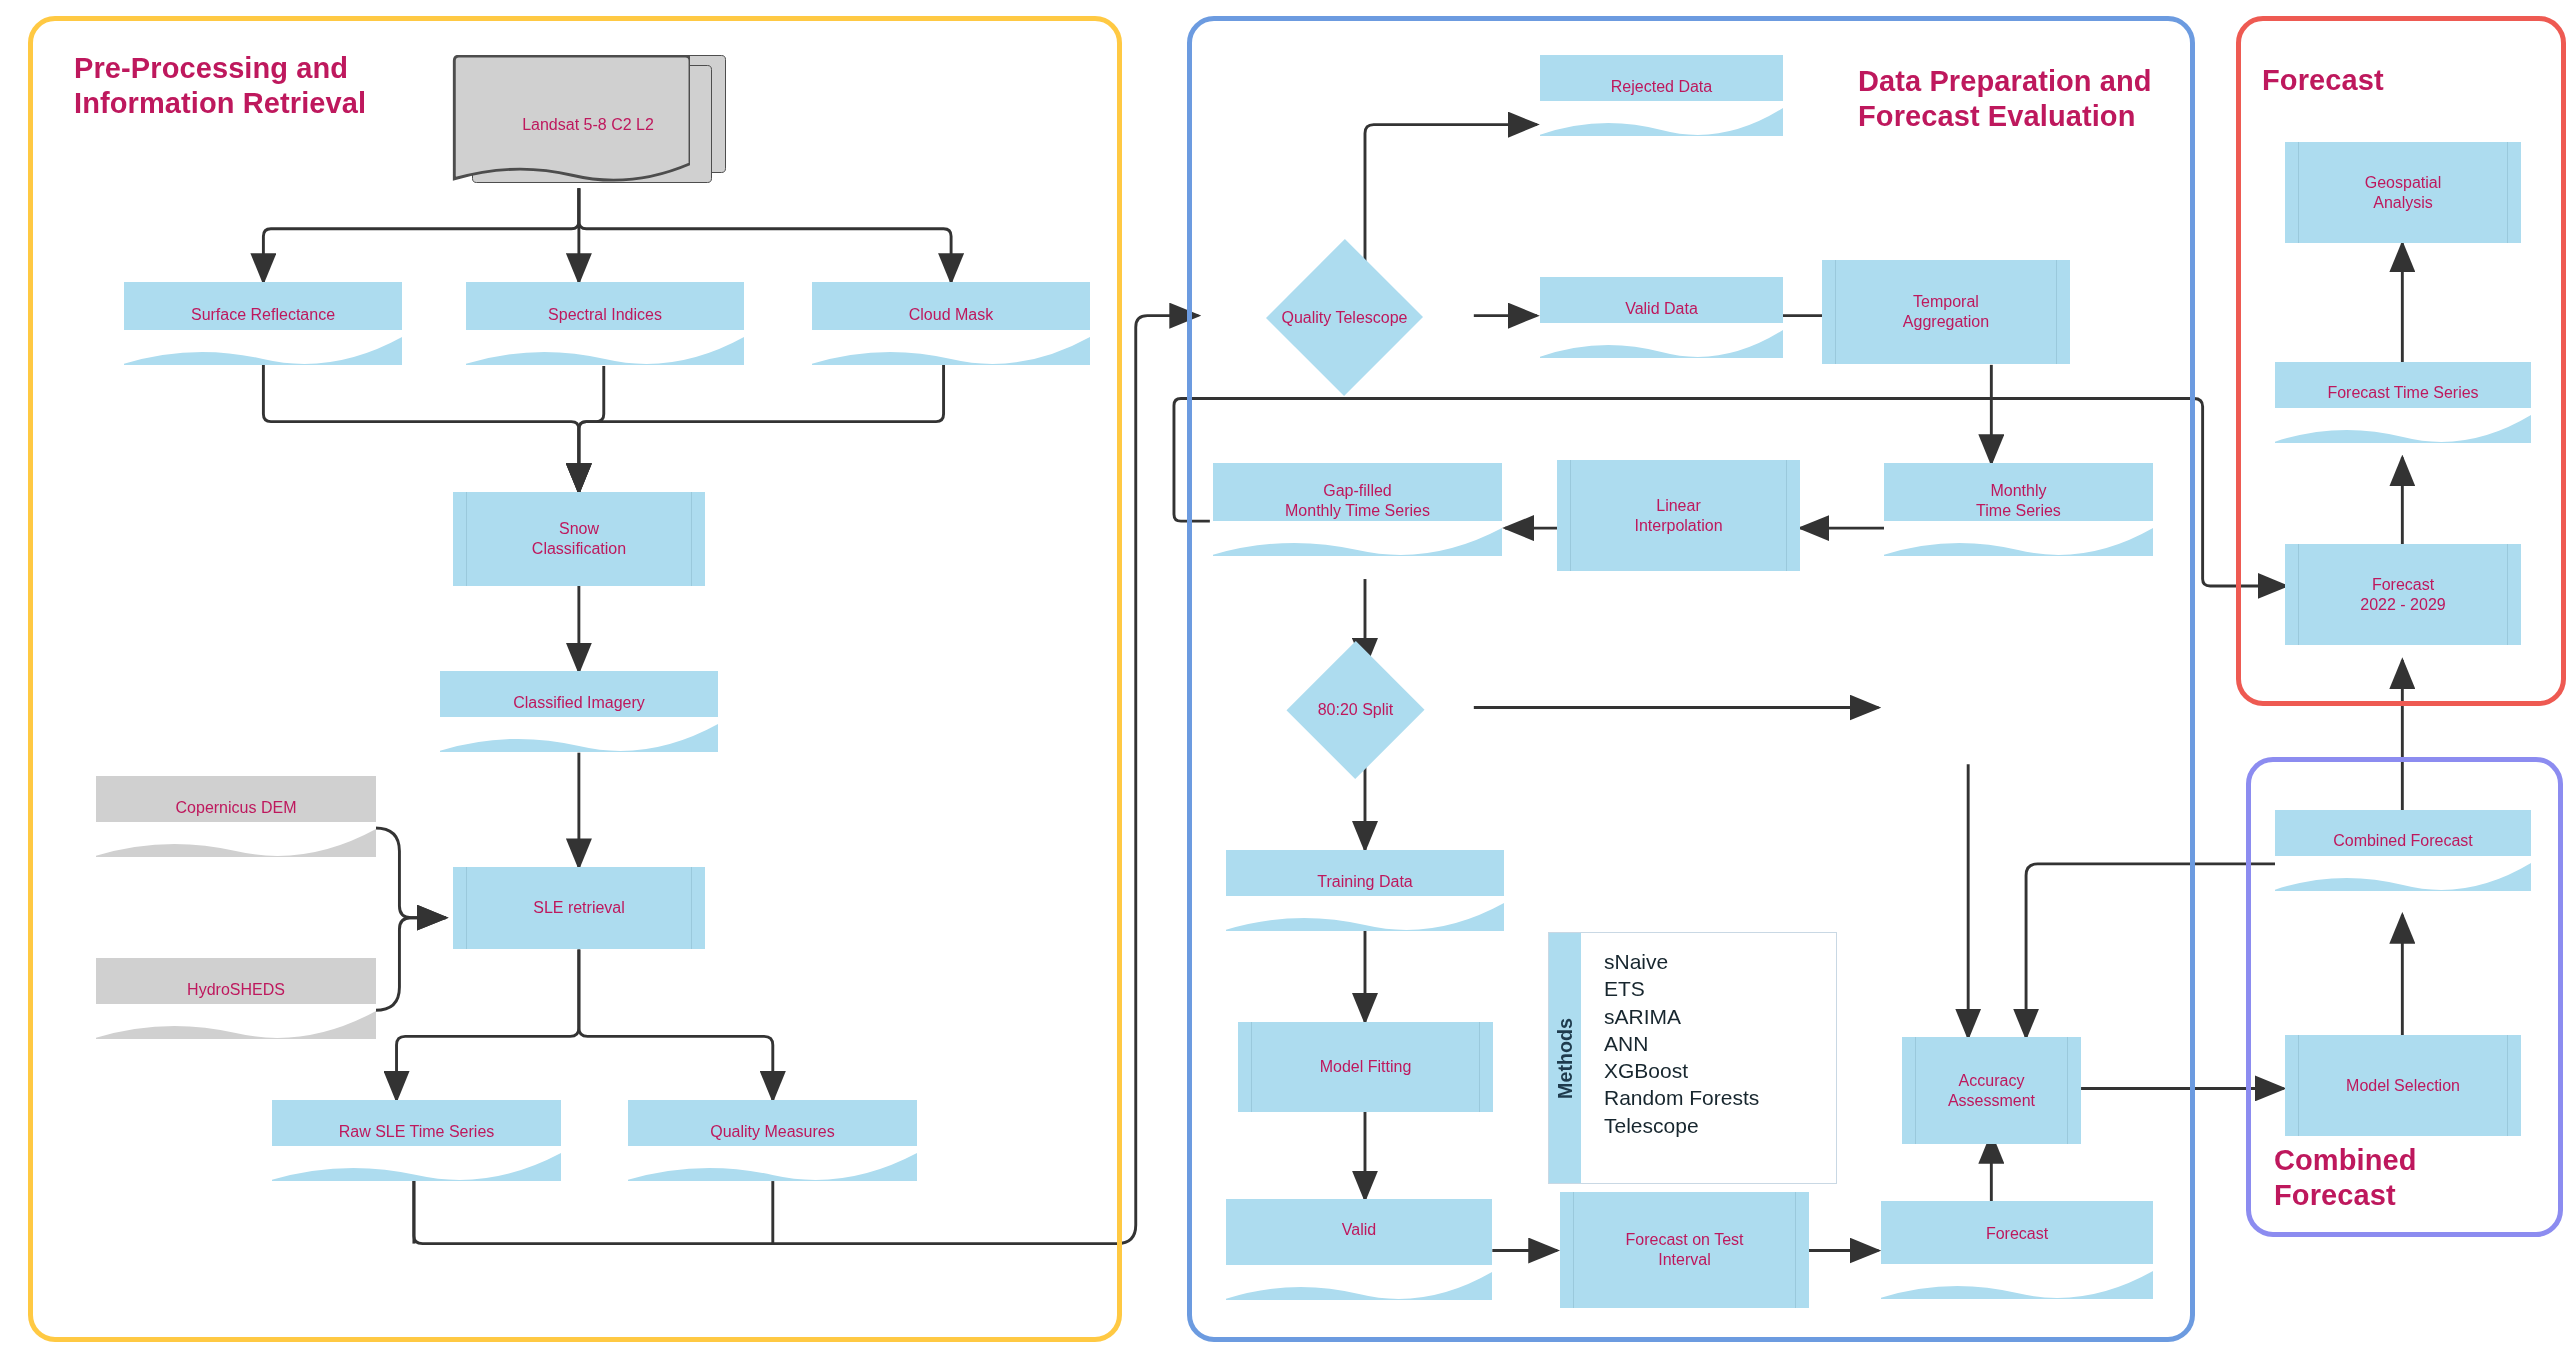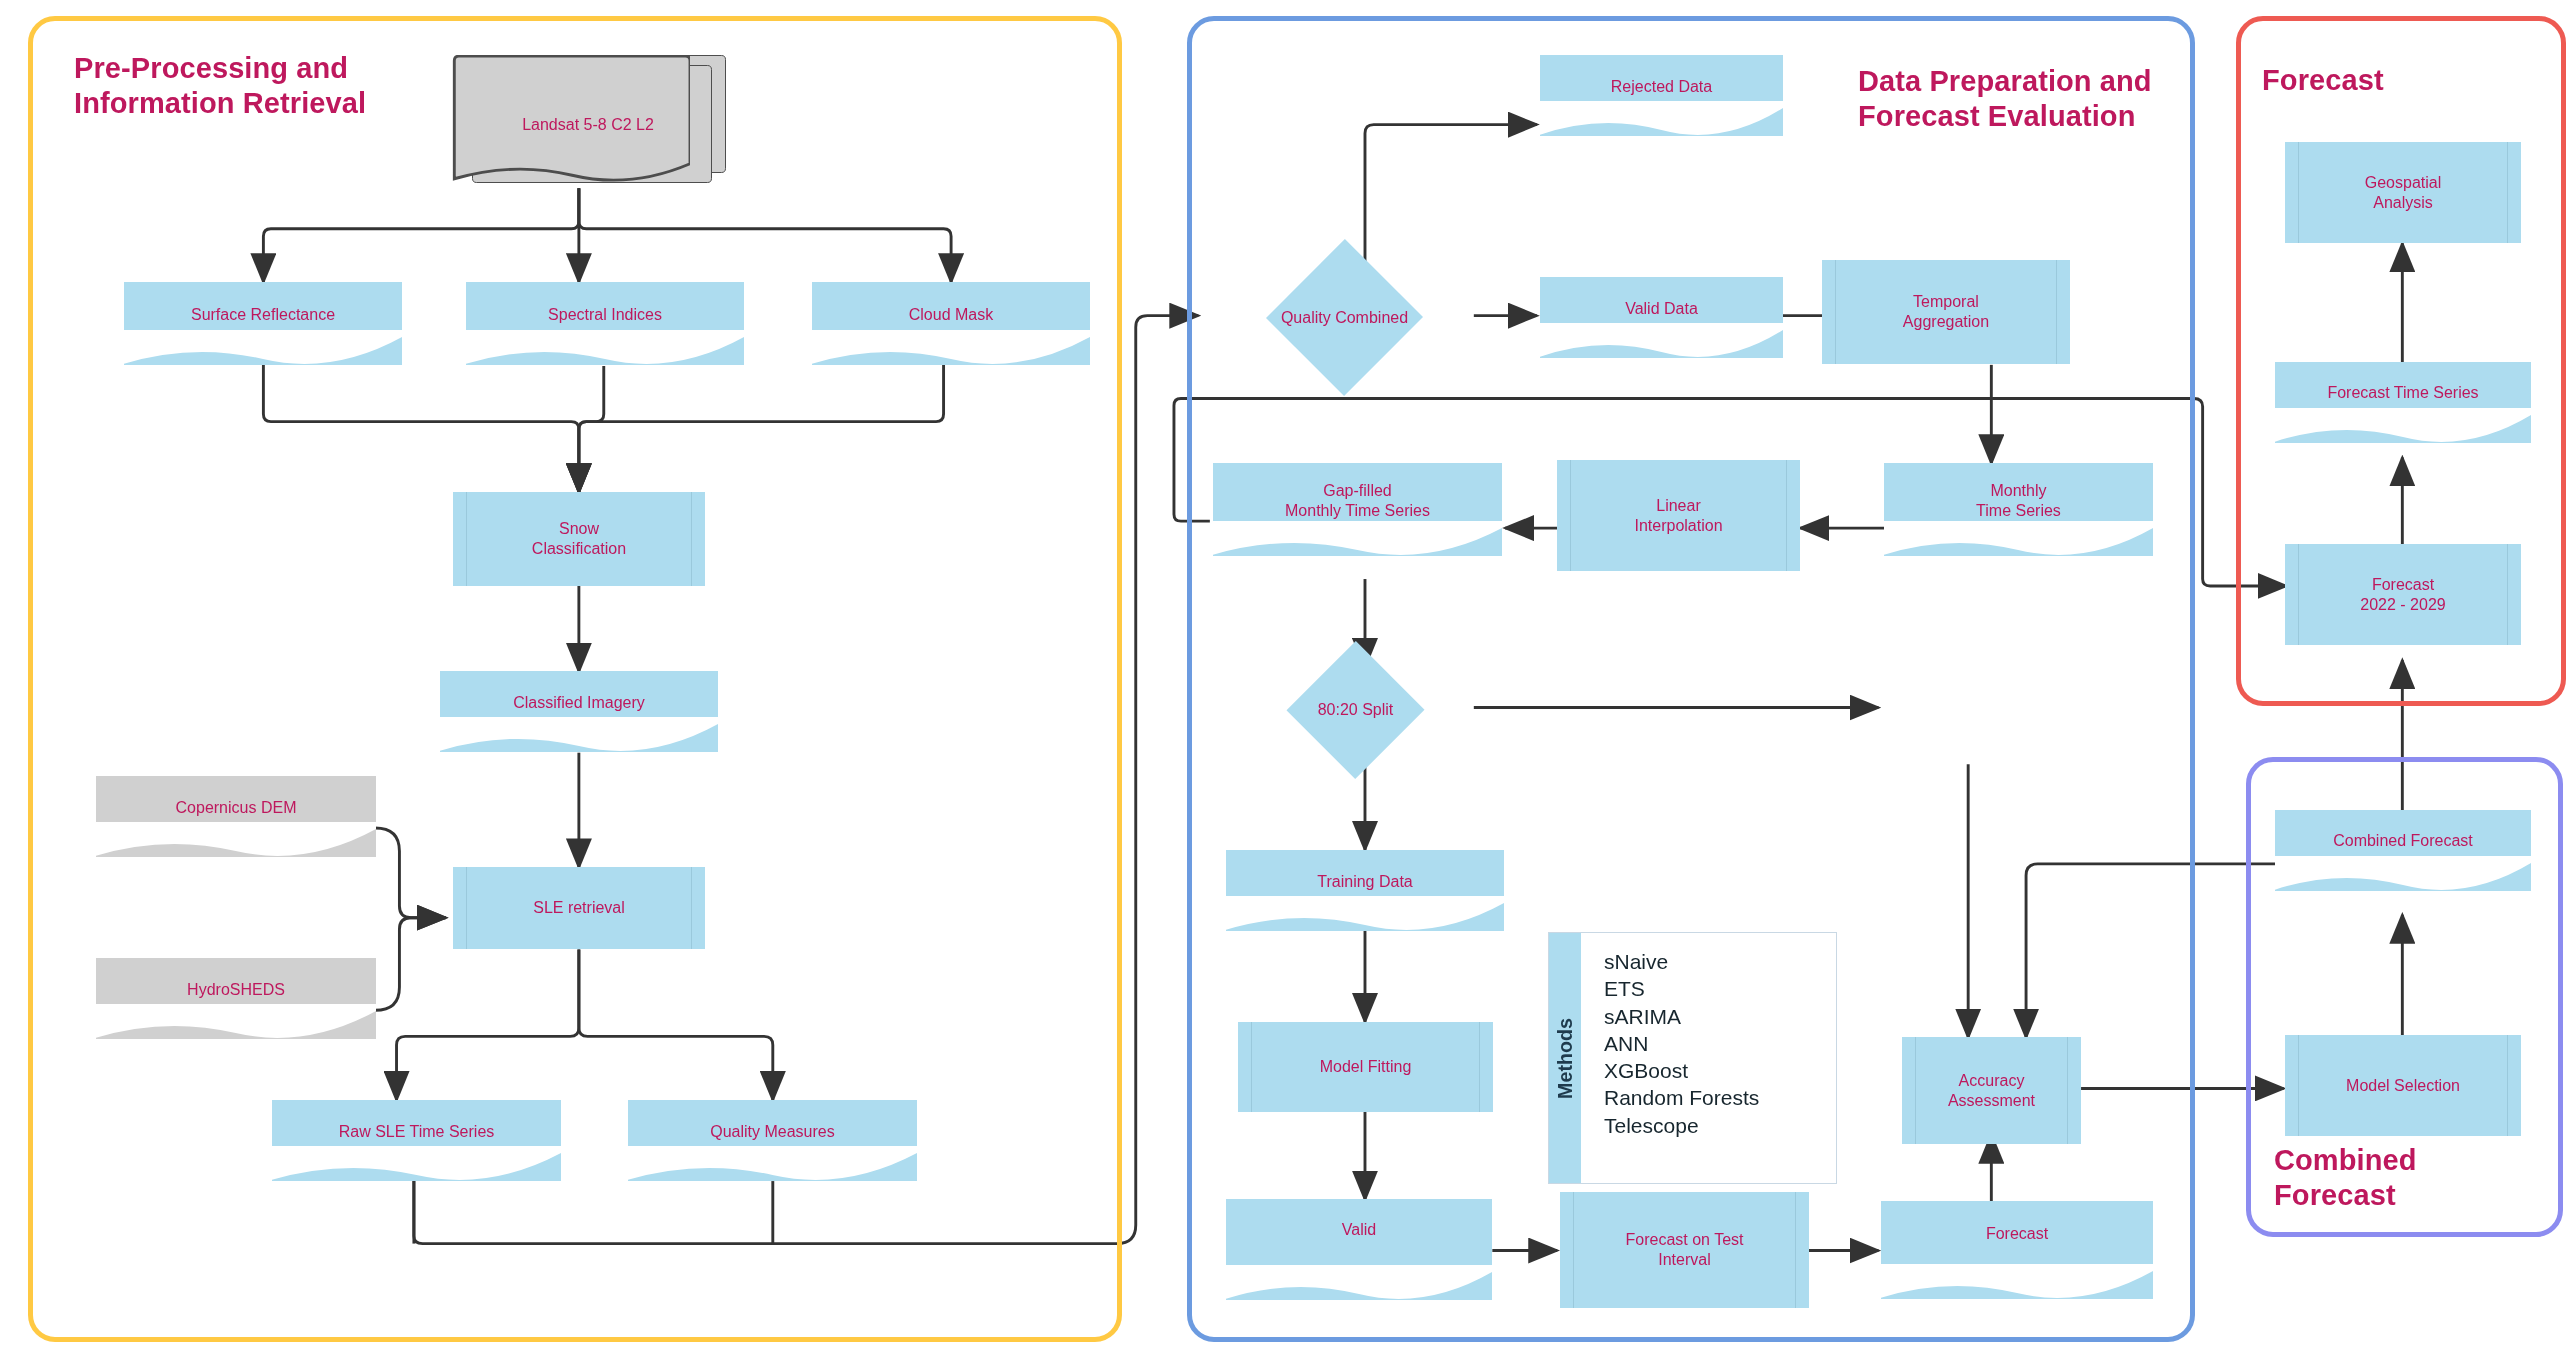--- a/index.html
+++ b/index.html
@@ -230,21 +230,21 @@
 
   <div class="node doc" style="left:1540px;top:55px;width:243px;height:81px;">
     <svg class="wave" viewBox="0 0 420 62" preserveAspectRatio="none">
         <path d="M0,0 L420,0 L420,12 Q315,78 210,50 Q105,22 0,58 Z" fill="#fff"></path>
       </svg>
     <div class="lbl" style="transform:translateY(-9.3px)">Rejected Data</div>
   </div>
 
   <div class="node diamond" style="left:1213px;top:271px;width:263px;height:93px;">
     <div class="dm" style="transform:rotate(45deg) scale(.42,1.20);"></div>
-    <div class="lbl">Quality Combined</div>
+    <div class="lbl">Quality Telescope</div>
   </div>
 
   <div class="node doc" style="left:1540px;top:277px;width:243px;height:81px;">
     <svg class="wave" viewBox="0 0 420 62" preserveAspectRatio="none">
         <path d="M0,0 L420,0 L420,12 Q315,78 210,50 Q105,22 0,58 Z" fill="#fff"></path>
       </svg>
     <div class="lbl" style="transform:translateY(-9.3px)">Valid Data</div>
   </div>
 
   <div class="node proc" style="left:1822px;top:260px;width:248px;height:104px;">

